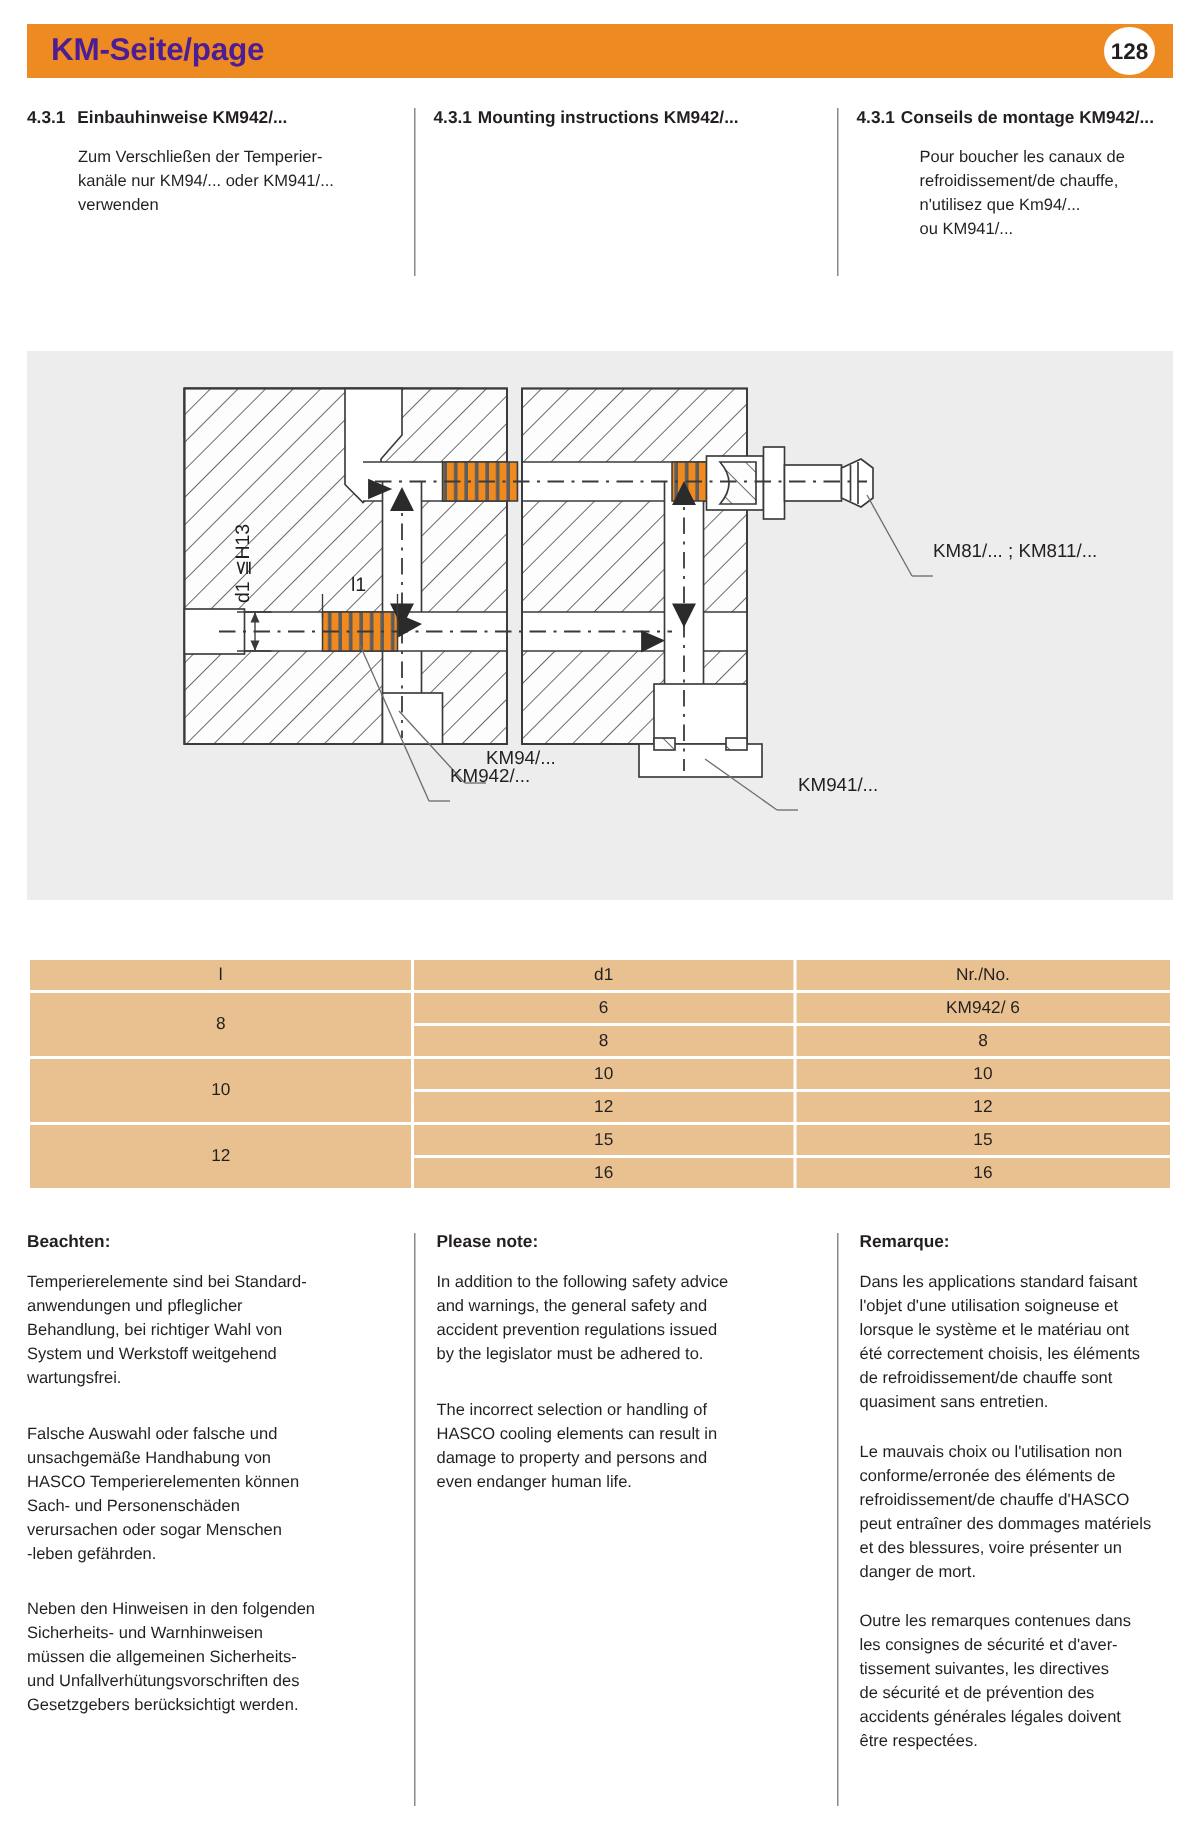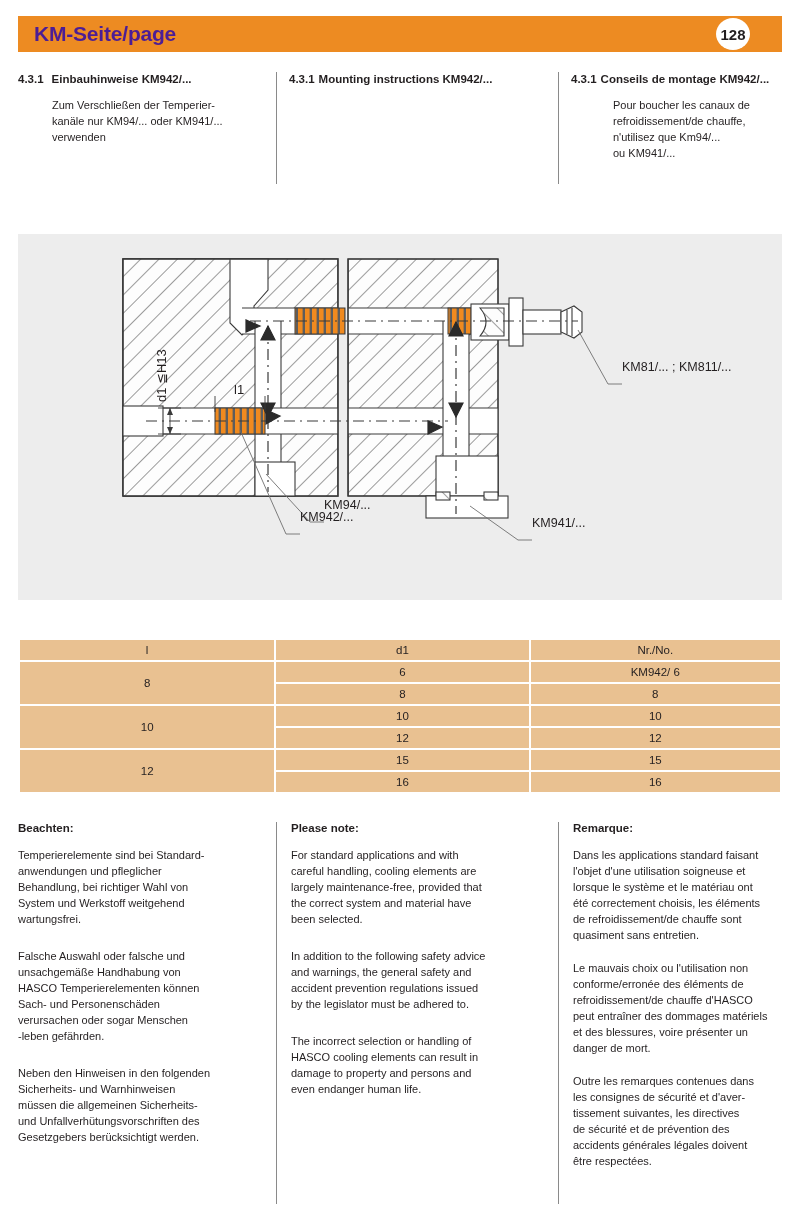--- a/index.html
+++ b/index.html
@@ -31,21 +31,21 @@
     top: 50%;
     transform: translateY(-50%);
     font-size: 21px;
     font-weight: bold;
     color: #4c1d95;
     letter-spacing: -0.2px;
     white-space: nowrap;
   }
   .page-badge {
     position: absolute;
-    right: 32px;
+    right: 12px;
     top: 50%;
     transform: translateY(-50%);
     width: 34px;
     height: 32px;
     border-radius: 50%;
     background: #ffffff;
     display: flex;
     align-items: center;
     justify-content: center;
     font-size: 15px;
@@ -404,25 +404,20 @@
 -leben gefährden.</p>
     <p class="notes-p">Neben den Hinweisen in den folgenden
 Sicherheits- und Warnhinweisen
 müssen die allgemeinen Sicherheits-
 und Unfallverhütungsvorschriften des
 Gesetzgebers berücksichtigt werden.</p>
   </div>
 
   <div class="notes-col n2">
     <div class="notes-head">Please note:</div>
-    <p class="notes-p">For standard applications and with
-careful handling, cooling elements are
-largely maintenance-free, provided that
-the correct system and material have
- been selected.</p>
     <p class="notes-p">In addition to the following safety advice
 and warnings, the general safety and
 accident prevention regulations issued
 by the legislator must be adhered to.</p>
     <p class="notes-p">The incorrect selection or handling of
 HASCO cooling elements can result  in
 damage to property and persons and
  even endanger human life.</p>
   </div>
 

